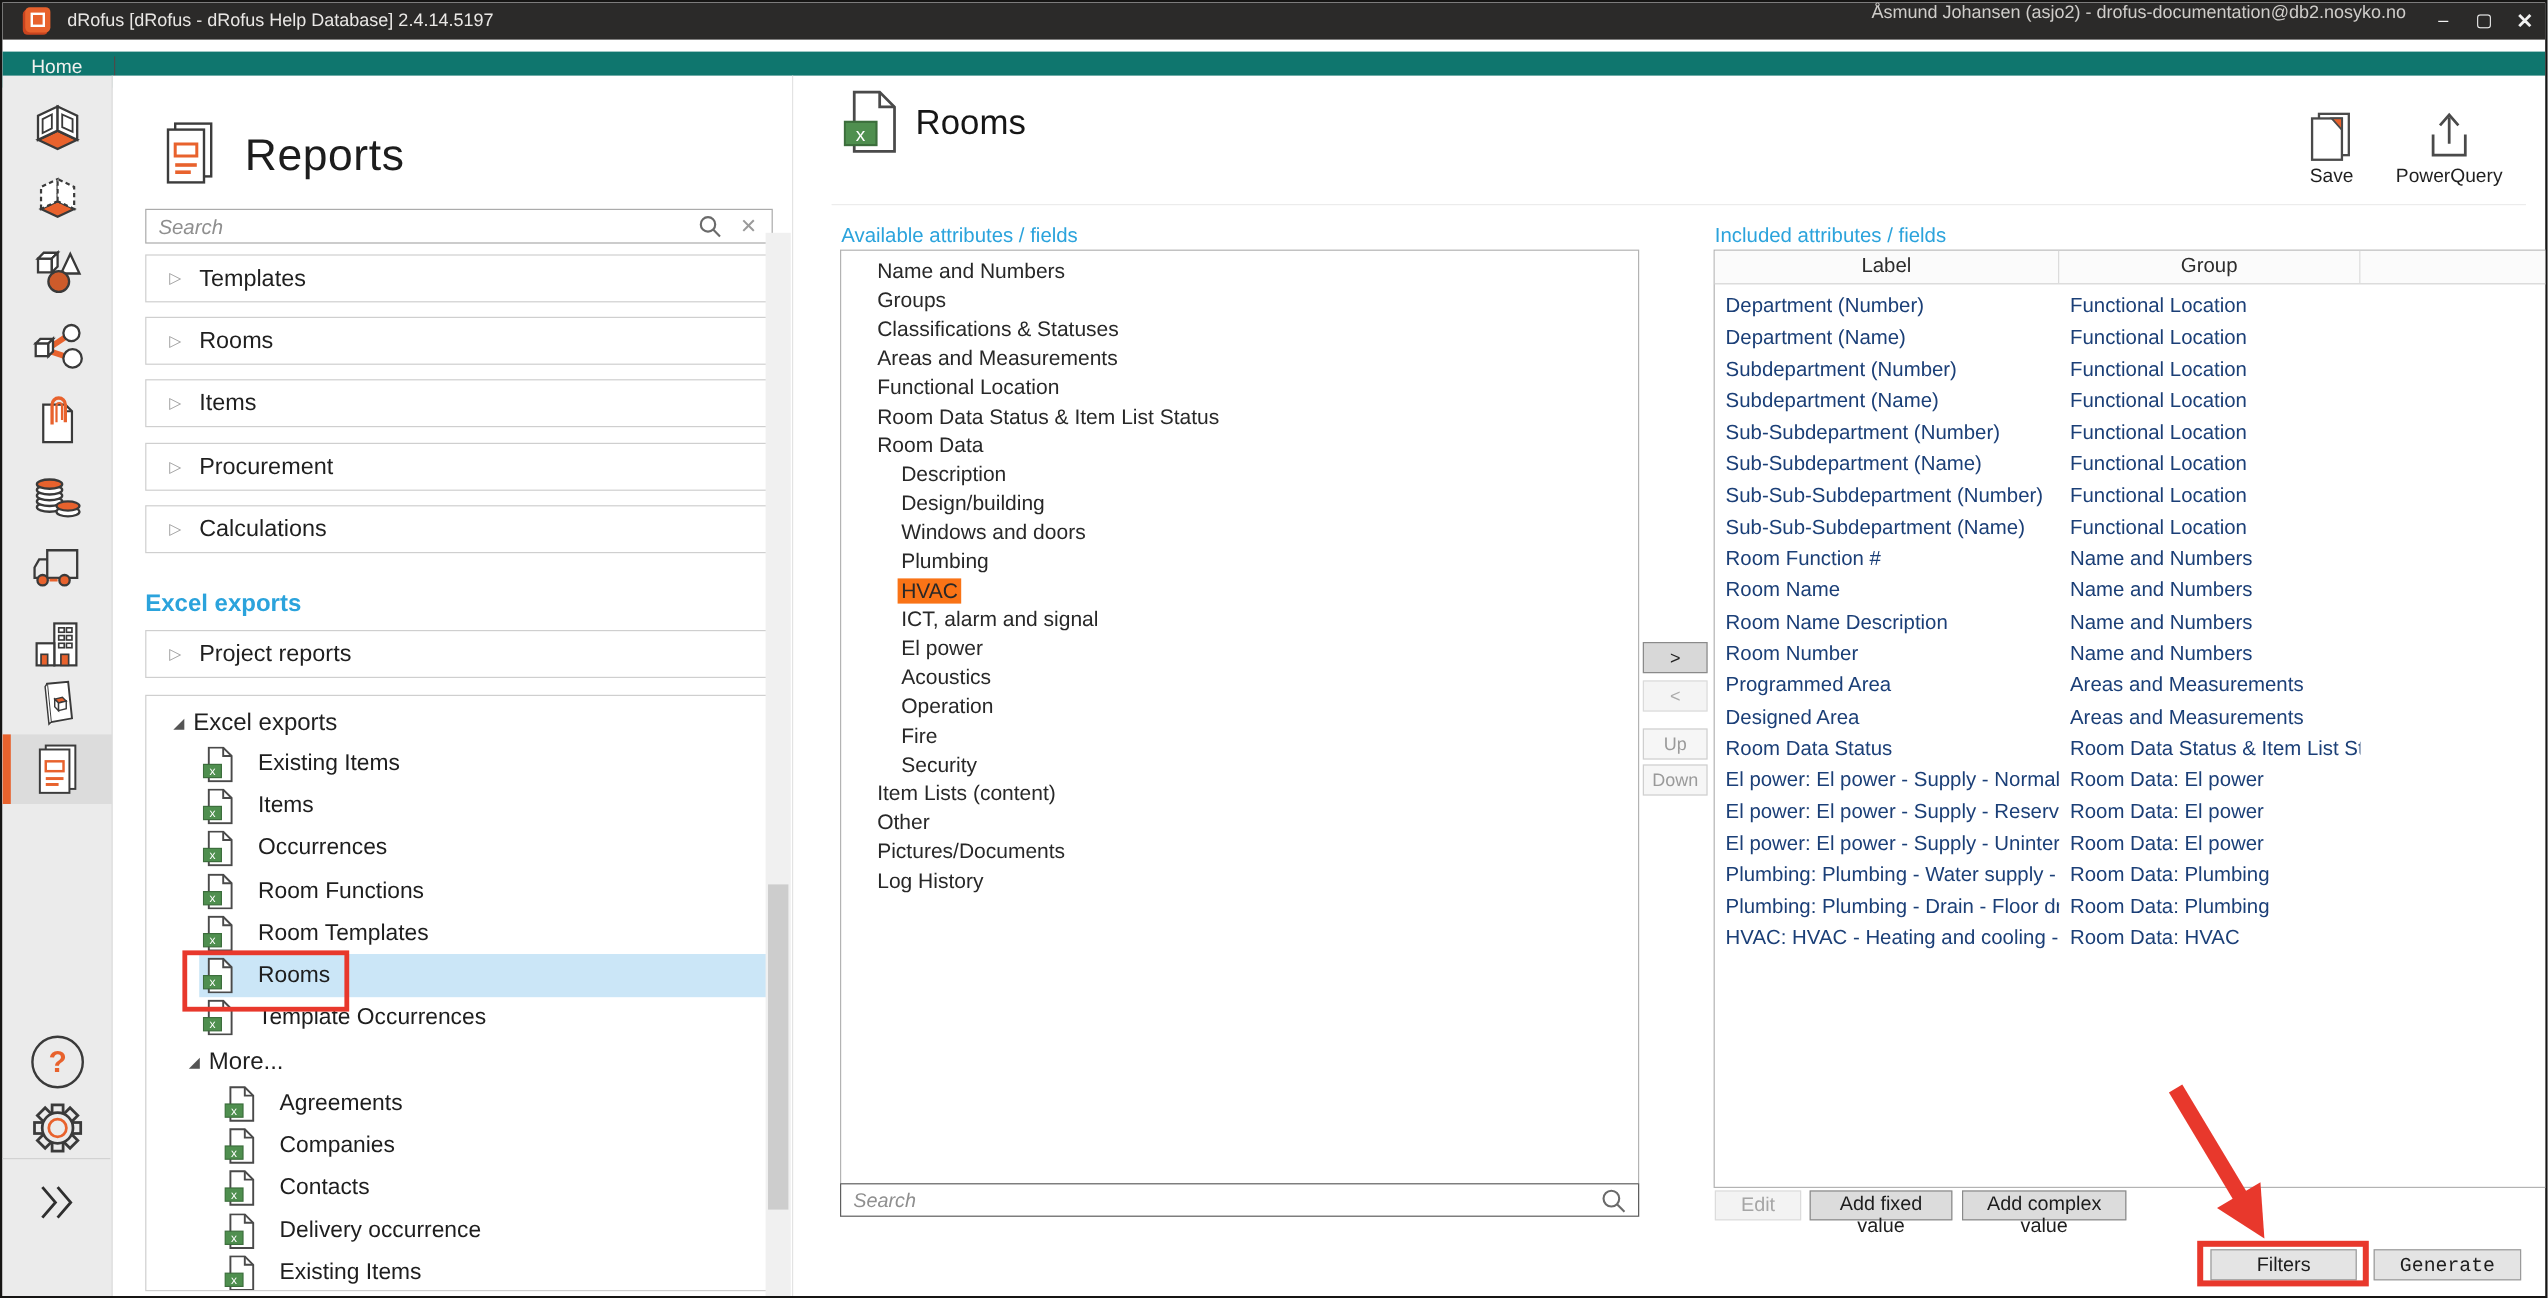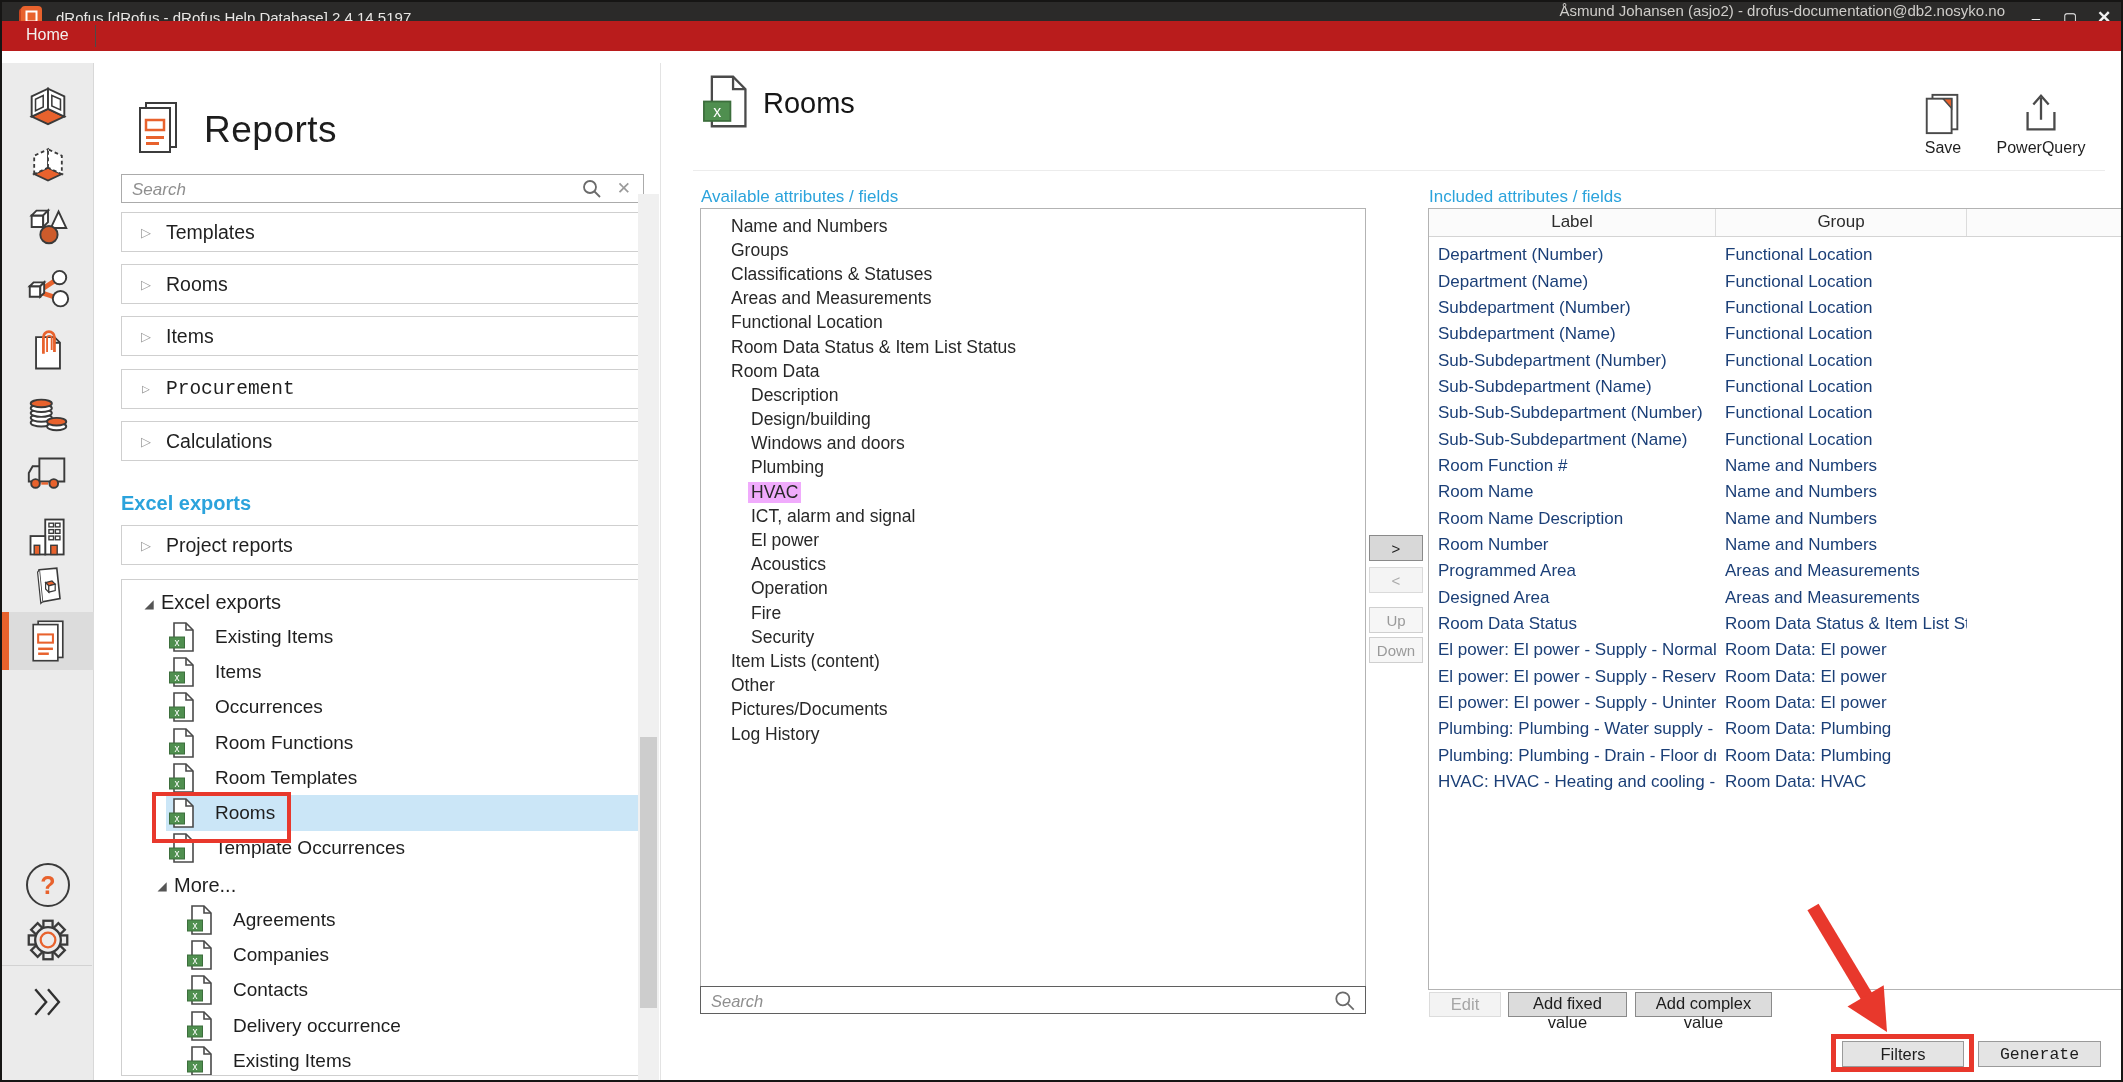--- a/index.html
+++ b/index.html
@@ -7,21 +7,21 @@
           box-sizing:border-box;font-family:"Liberation Sans",sans-serif;overflow:hidden;padding-left:13px;}
   
   .titlebar{position:absolute;left:0;top:0;right:0;height:31px;background:#2b2a29;display:flex;align-items:center;}
   .app-icon{margin-left:16px;width:26px;height:26px;flex:0 0 auto;}
   .title-text{margin-left:12px;color:#e9e7e5;font-size:15px;}
   .title-right{margin-left:auto;display:flex;align-items:flex-start;}
   .user-text{color:#cfcdca;font-size:15px;margin-right:14px;}
   .wbtn{width:34px;height:31px;line-height:31px;text-align:center;color:#f2f2f2;font-size:15px;cursor:default;}
   .wbtn.close{font-size:17px;font-weight:bold;}
   
-  .menubar{position:absolute;left:0;top:19px;right:0;height:30px;background:#b91c1c;}
+  .menubar{position:absolute;left:0;top:41px;right:0;height:30px;background:#0f766e;}
   .menu-home{position:absolute;left:24px;top:5px;color:#f2f1ef;font-size:16px;}
   .menu-sep{position:absolute;left:93px;top:4px;bottom:4px;width:1px;background:#4c4b49;}
   
   .body{position:absolute;left:0;top:61px;right:0;bottom:0;}
   
   .iconbar{position:absolute;left:0;top:0;width:92px;height:100%;background:#ebebeb;border-right:1px solid #d8d8d8;box-sizing:border-box;}
   .slot{position:absolute;left:0;width:92px;height:58px;display:flex;align-items:center;justify-content:center;}
   .slot.selected{background:#dcdcdc;}
   .slot.selected::before{content:"";position:absolute;left:0;top:0;bottom:0;width:7px;background:#e8622d;}
   .iconbar-sep{position:absolute;left:0;right:1px;top:902px;height:1px;background:#d2d2d2;}
@@ -69,21 +69,21 @@
   .mp-sep{position:absolute;left:32px;top:107px;width:1412px;height:1px;background:#ececec;}
   .sect-heading{position:absolute;top:124px;font-size:17px;color:#2ba3dc;}
   .avail-heading{left:40px;}
   .incl-heading{left:768px;}
   .tree-box{position:absolute;left:39px;top:145px;width:666px;height:806px;border:1px solid #b3b3b3;box-sizing:border-box;}
   .tree-rows{position:absolute;left:0;top:5px;right:0;}
   .mtree-row{height:24.2px;display:flex;align-items:center;padding-left:10px;}
   .mtree-row.level1{padding-left:30px;}
   .mtree-row .caret{width:17px;}
   .tlabel{font-size:17.5px;color:#282828;padding:0 3px;white-space:nowrap;}
-  .mtree-row.selected .tlabel{background:#f0abfc;}
+  .mtree-row.selected .tlabel{background:#f97316;}
   .tree-search{position:absolute;left:-1px;right:-1px;bottom:-1px;height:28px;border:1px solid #5f5f5f;background:#fff;box-sizing:border-box;}
   .tree-search input{position:absolute;left:0;top:0;width:600px;height:26px;border:0;outline:none;padding-left:10px;
                      font-family:"Liberation Sans",sans-serif;font-size:16.5px;background:transparent;color:#333;}
   .tree-search input::placeholder{font-style:italic;color:#8f8f8f;}
   .tree-search .mag{position:absolute;right:8px;top:2px;}
   
   .xfer{position:absolute;left:708px;width:54px;height:26px;font-family:"Liberation Sans",sans-serif;font-size:15px;box-sizing:border-box;}
   .xfer.on{background:#d8d8d8;border:1px solid #8a8a8a;color:#222;}
   .xfer.off{background:#f4f4f4;border:1px solid #dadada;color:#aaa;}
   .xfer.off2{background:#f6f6f6;border:1px solid #cfcfcf;color:#9a9a9a;}
@@ -296,21 +296,21 @@
           <div class="lp-cat" style="top: 201px;">
             <span class="caret hollow"></span>
             <span class="lp-cat-label">Rooms</span>
           </div>
 
           <div class="lp-cat" style="top: 253px;">
             <span class="caret hollow"></span>
             <span class="lp-cat-label">Items</span>
           </div>
 
-          <div class="lp-cat" style="top: 306px; font-family: Liberation Mono, monospace;">
+          <div class="lp-cat" style="top: 306px;">
             <span class="caret hollow"></span>
             <span class="lp-cat-label">Procurement</span>
           </div>
 
           <div class="lp-cat" style="top: 358px;">
             <span class="caret hollow"></span>
             <span class="lp-cat-label">Calculations</span>
           </div>
         </div>
 

